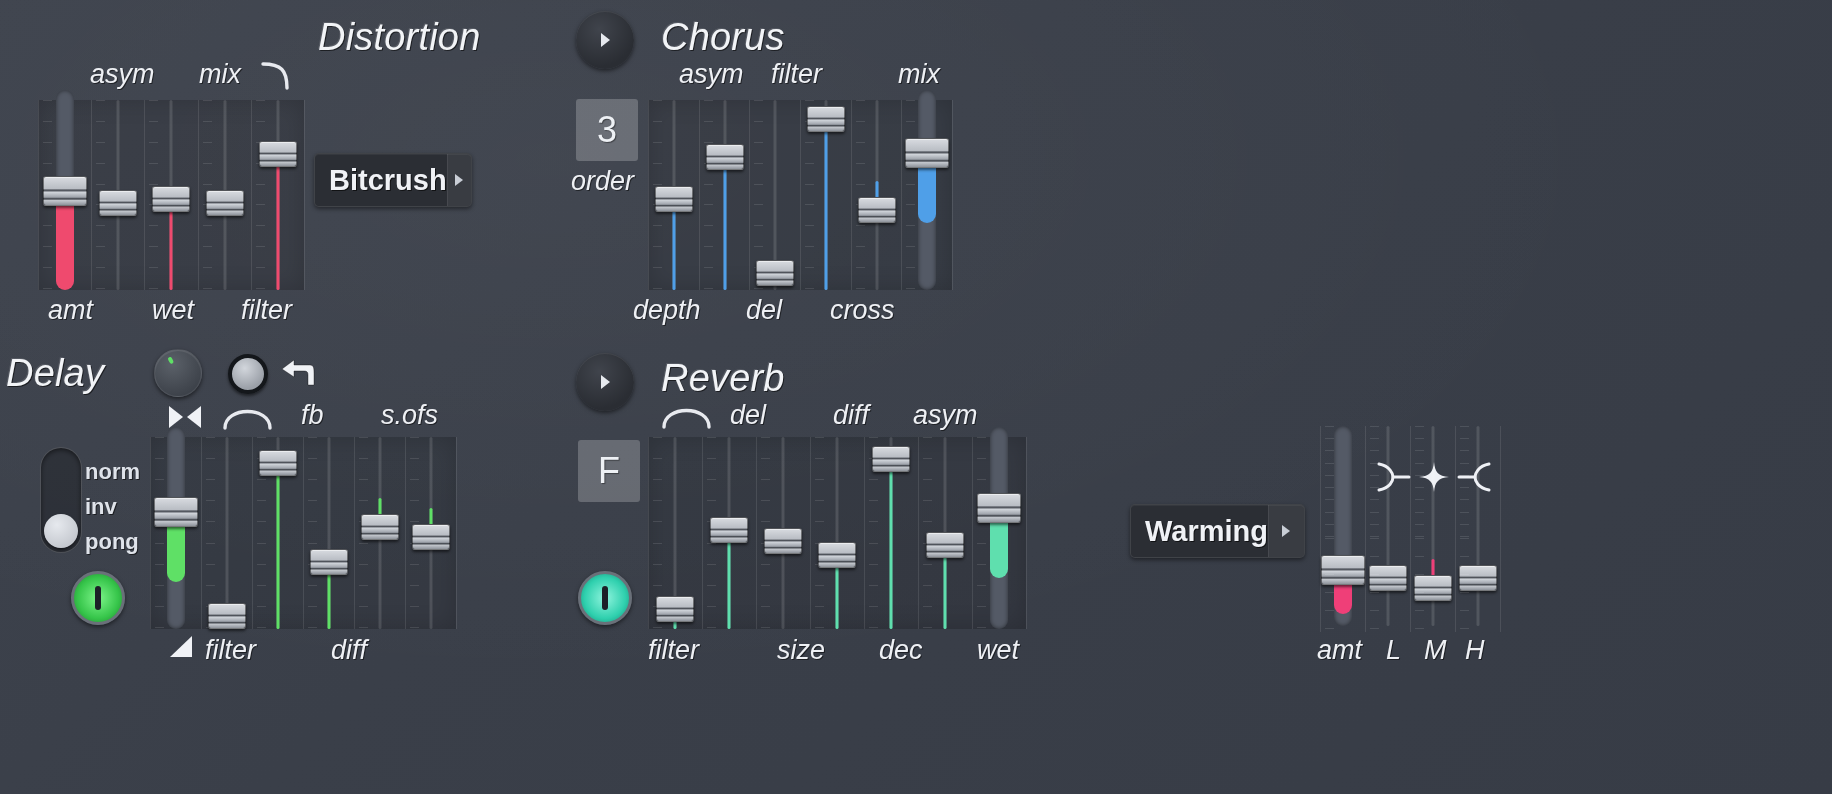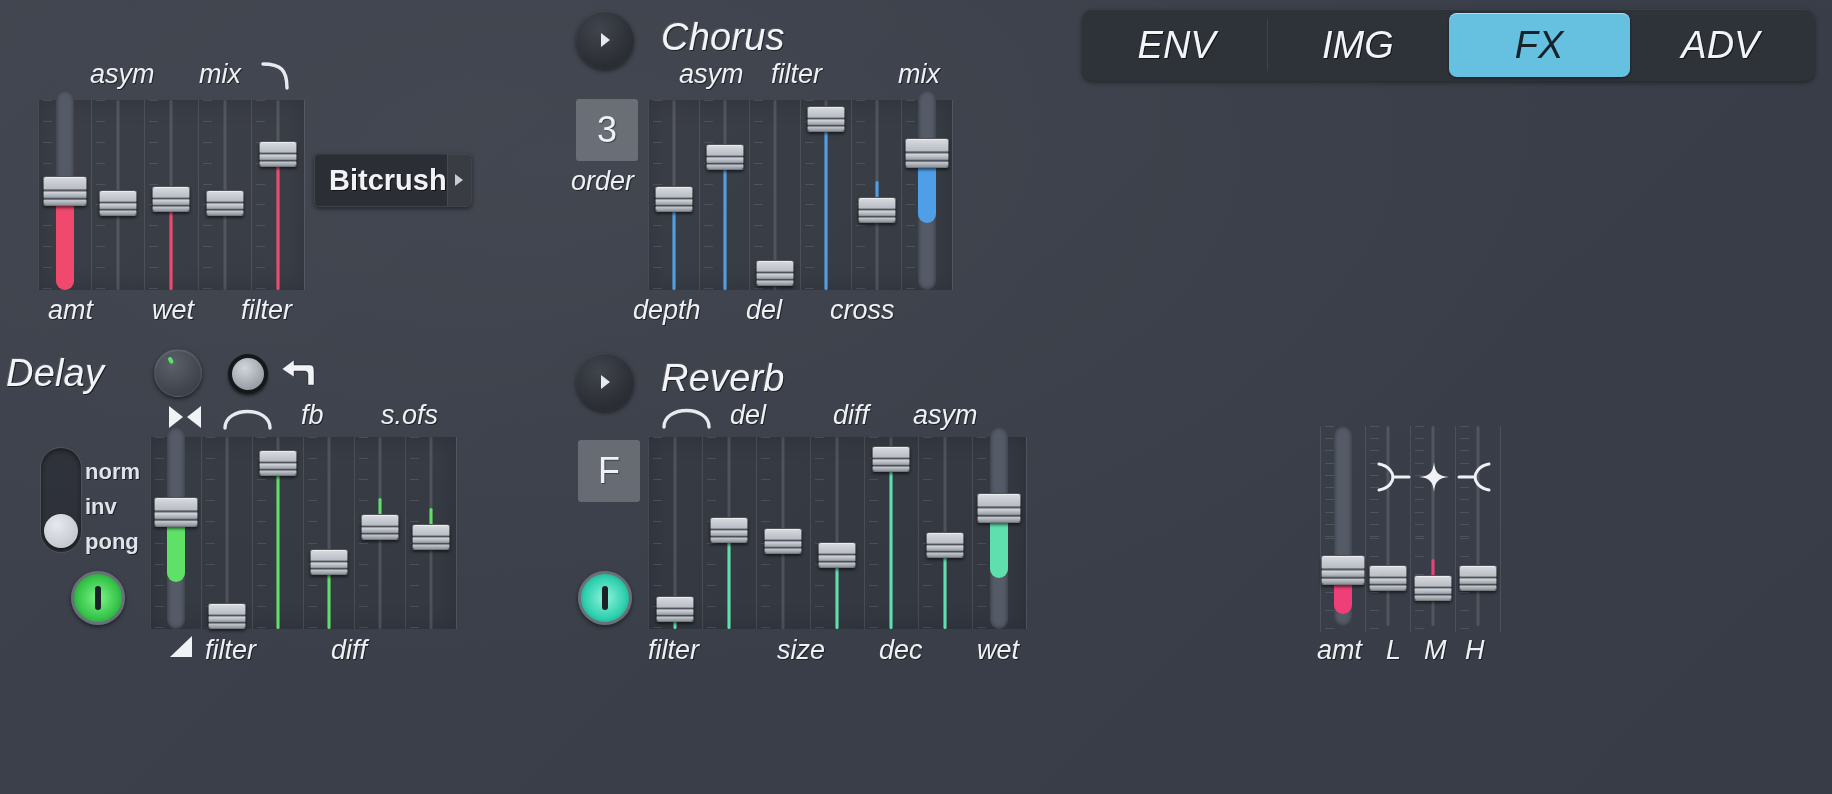--- a/index.html
+++ b/index.html
@@ -255,27 +255,22 @@
     background: radial-gradient(circle at 38% 32%, #e6e9ee, #b9bdc4);
     box-shadow: 0 2px 3px rgba(0,0,0,.55);
   }
   svg { display:block; }
 </style>
 </head>
 <body>
 
 <div id="app">
 
-  <div id="tabs">
-    <div class="tab">ENV</div>
-    <div class="tab">IMG</div>
-    <div class="tab active" style="background: rgb(102, 192, 224);">FX</div>
-    <div class="tab">ADV</div>
-  </div>
-
+
+  <div class="sec-title" style="left:318px; top:16px;">Distortion</div>
   <div class="param-label" style="left:90px; top:59px;">asym</div>
   <div class="param-label" style="left:199px; top:59px;">mix</div>
 
   <svg style="position:absolute;left:261px;top:58px;" width="34" height="32">
     <path d="M2,6 C20,6 26,12 26,30" fill="none" stroke="#e8eaef" stroke-width="3.4" stroke-linecap="round"></path>
   </svg>
 
   <div class="bank" id="bank-dist" style="left:38px; top:100px; width:266px; height:190px;">
       <div class="colsep" style="left: 0px;"></div>
       <div class="colsep" style="left: 53px;"></div>
@@ -770,20 +765,28 @@
     <path d="M17,17 L33,17" fill="none" stroke="#eef0f5" stroke-width="3" stroke-linecap="round"></path>
   </svg>
   <svg style="position:absolute; left:1416px; top:460px;" width="36" height="34">
     <path d="M18,2 C19,12 22,16 33,17 C22,18 19,22 18,32 C17,22 14,18 3,17 C14,16 17,12 18,2 Z" fill="#eef0f5"></path>
   </svg>
   <svg style="position:absolute; left:1456px; top:460px;" width="36" height="34">
     <path d="M33,4 C22,6 19,14 19,17 C19,21 22,28 33,30" fill="none" stroke="#eef0f5" stroke-width="3" stroke-linecap="round"></path>
     <path d="M19,17 L3,17" fill="none" stroke="#eef0f5" stroke-width="3" stroke-linecap="round"></path>
   </svg>
 
+  <div class="dropdown" style="left:1130px; top:504px; width:175px;">
+    <div class="dd-text">Warming</div>
+    <div class="dd-arrow">
+      <svg width="14" height="18" viewBox="0 0 14 18">
+          <path d="M3,3 L11,9 L3,15 Z" fill="#c9ced6"></path>
+        </svg>
+    </div>
+  </div>
 
   <div class="bank" id="bank-comp" style="left: 1320px; top: 516px; width: 180px; height: 112px; background: none; box-shadow: none;">
       <div class="colsep" style="left: 0px; top: -90px; bottom: -4px;"></div>
       <div class="colsep" style="left: 45px; top: -90px; bottom: -4px;"></div>
       <div class="colsep" style="left: 90px; top: -90px; bottom: -4px;"></div>
       <div class="colsep" style="left: 135px; top: -90px; bottom: -4px;"></div>
       <div class="colsep" style="left: 180px; top: -90px; bottom: -4px;"></div>
       <div class="tick" style="left: 5px; top: -90px;"></div>
       <div class="tick" style="left: 5px; top: -78px;"></div>
       <div class="tick" style="left: 5px; top: -66px;"></div>

